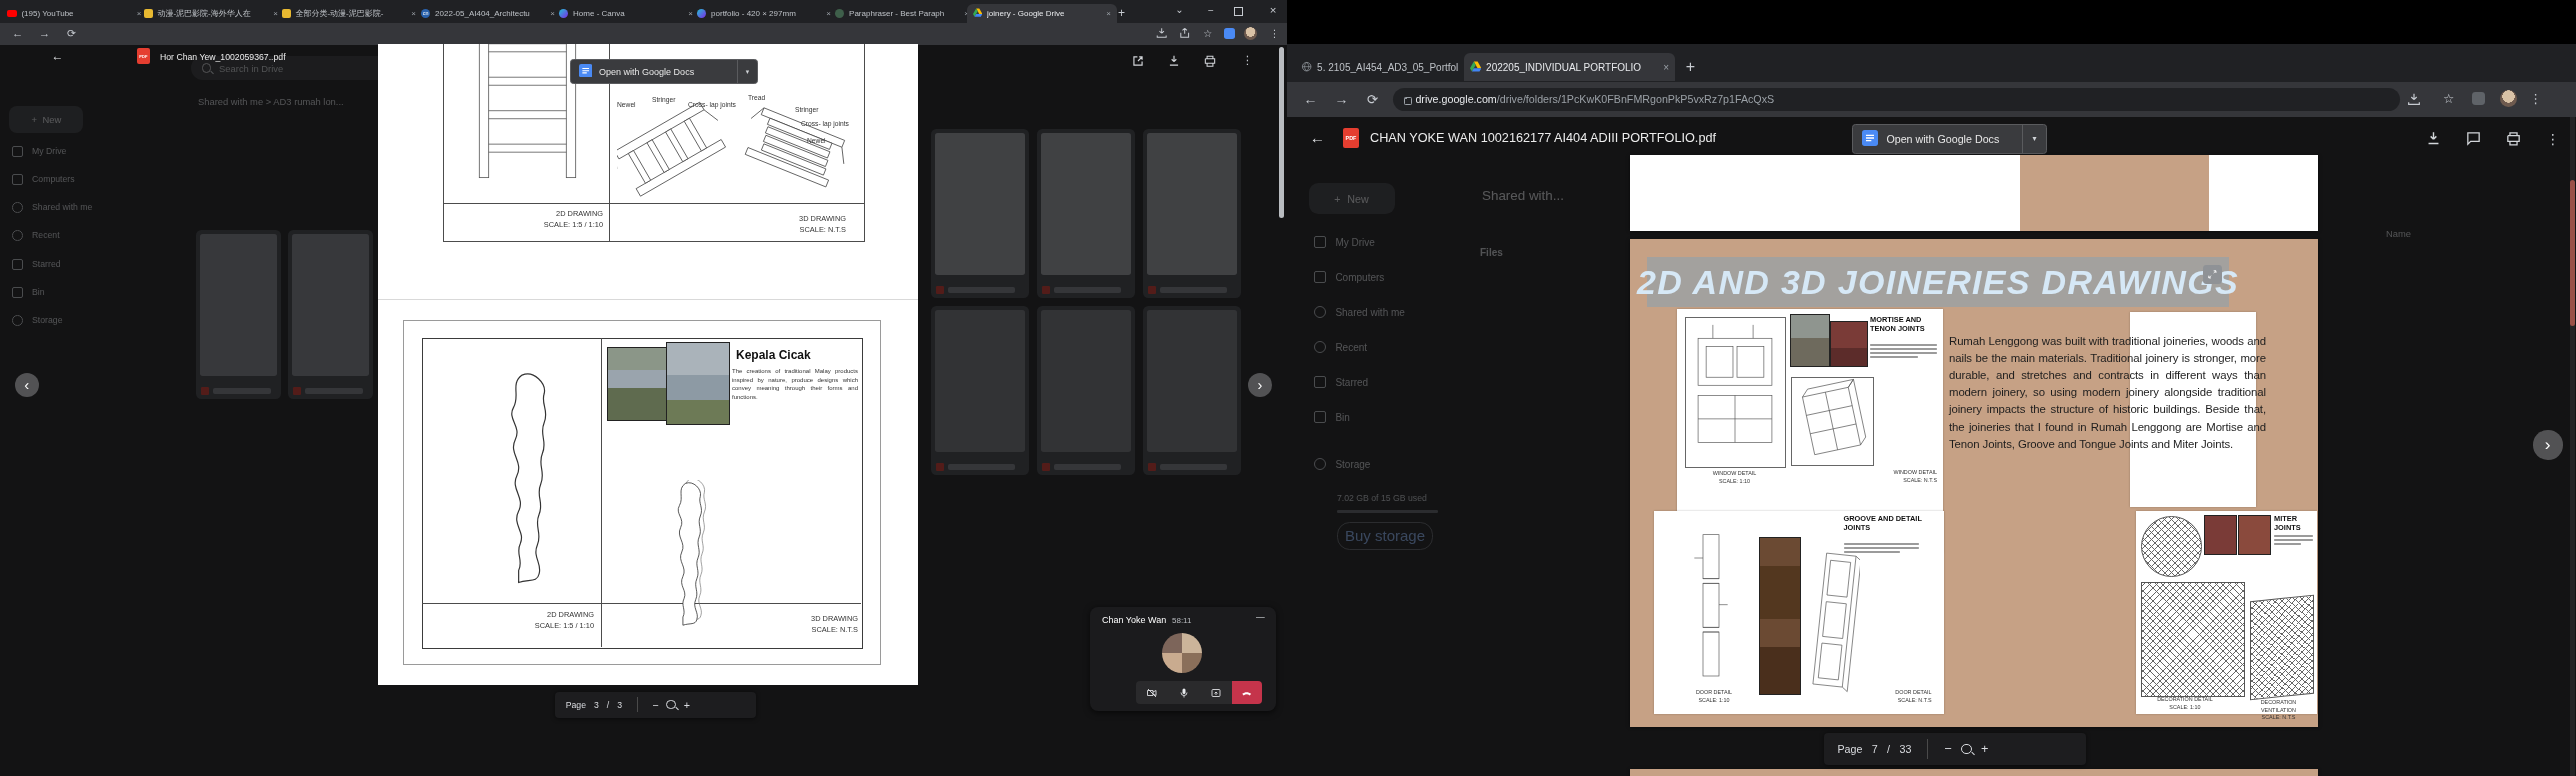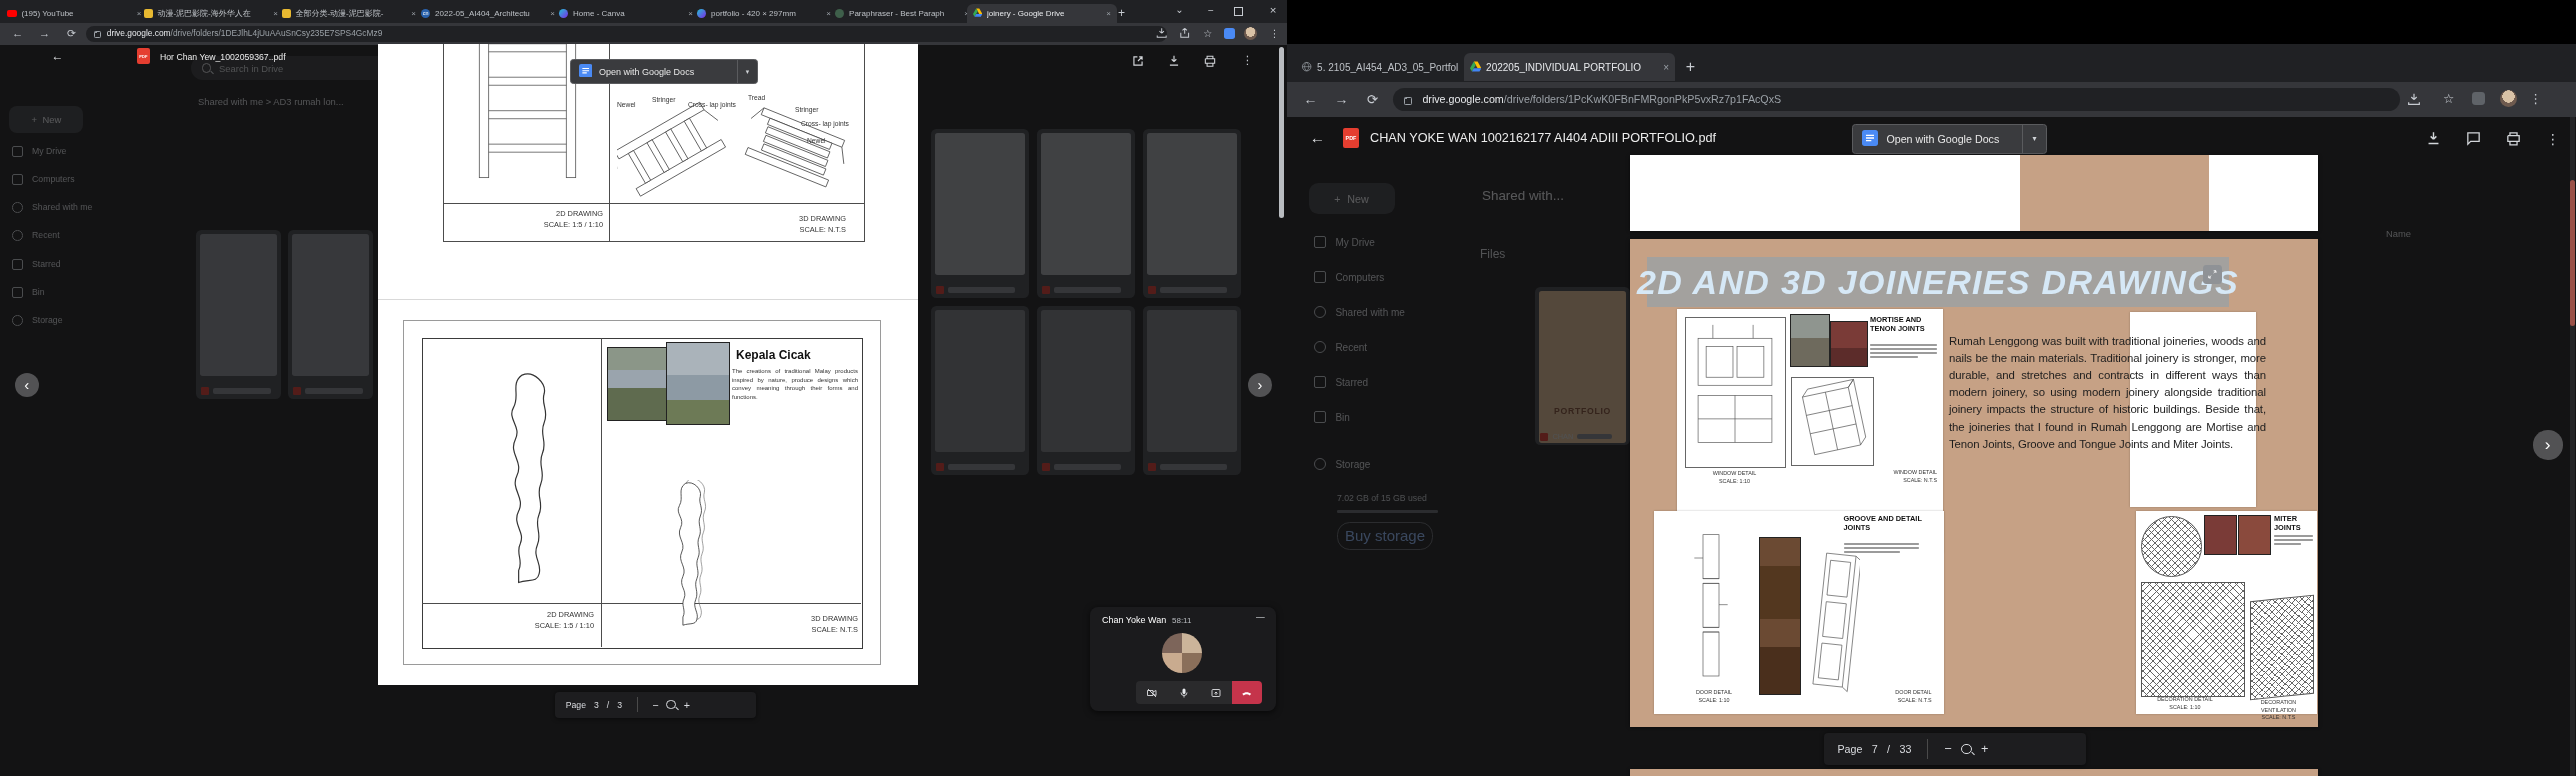--- a/index.html
+++ b/index.html
@@ -116,24 +116,20 @@
     <div class="abs navg" style="left:1170px;top:1.3px;width:19px;height:19px;font-size:10px;line-height:17.4px;">⌄</div>
     <div class="abs navg" style="left:1201px;top:1.3px;width:20px;height:19px;font-size:10px;line-height:19px;">−</div>
     <div class="abs" style="left:1234px;top:6.7px;width:7.4px;height:7.4px;border:1px solid #c7cbd1;"></div>
     <div class="abs navg" style="left:1263px;top:1.3px;width:20px;height:19px;font-size:11.4px;line-height:19px;">×</div>
   </div>
 
   <div class="abs toolbar" style="left:0;top:23px;width:1287px;height:21.5px;">
     <div class="abs navg" style="left:8px;top:1.3px;width:19px;height:19px;font-size:11.4px;line-height:19px;">←</div>
     <div class="abs navg" style="left:35px;top:1.3px;width:19px;height:19px;font-size:11.4px;line-height:19px;">→</div>
     <div class="abs navg" style="left:62px;top:1.3px;width:19px;height:19px;font-size:10.7px;line-height:19px;">⟳</div>
-    <div class="omni" style="left:86px;top:2.7px;width:1065px;height:16px;border-radius:8.7px;font-size:8.4px;padding:0 8px;gap:5.4px;">
-      <span class="lock" style="width:5.4px;height:4.7px;margin-top:2px;"></span>
-      <span style="position:relative;top:-0.7px;"><span>drive.google.com</span><span class="urlpath">/drive/folders/1DEJlhL4jUuAAuSnCsy235E7SPS4GcMz9</span></span>
-    </div>
     <div class="hdric" style="left:1155px;top:3.4px;">
       <svg viewBox="0 0 24 24" width="13.4" height="13.4">
             <path d="M12 4v9m0 0l-4-4m4 4l4-4M4 17v3h16v-3" stroke="#c7cbd1" stroke-width="1.8" fill="none"></path>
           </svg>
     </div>
     <div class="hdric" style="left:1178px;top:3.4px;">
       <svg viewBox="0 0 24 24" width="13.4" height="13.4">
             <path d="M12 14V4m0 0L8 8m4-4l4 4M5 12v8h14v-8" stroke="#c7cbd1" stroke-width="1.8" fill="none"></path>
           </svg>
     </div>
@@ -424,21 +420,21 @@
       <span class="t">202205_INDIVIDUAL PORTFOLIO</span>
       <span class="x">×</span>
     </div>
     <div class="abs navg" style="left:390px;top:9.4px;width:27px;height:28px;font-size:16px;line-height:28px;">+</div>
   </div>
 
   <div class="abs toolbar" style="left:0;top:82px;width:1289px;height:35px;">
     <div class="abs navg" style="left:12px;top:6.7px;width:23px;height:21.5px;font-size:14px;line-height:21.5px;">←</div>
     <div class="abs navg" style="left:43px;top:6.7px;width:23px;height:21.5px;font-size:14px;line-height:21.5px;">→</div>
     <div class="abs navg" style="left:74px;top:6.7px;width:23px;height:21.5px;font-size:13.4px;line-height:21.5px;">⟳</div>
-    <div class="omni" style="left:106px;top:6px;width:986px;height:23px;border-radius:11.4px;font-size:10.7px;padding:0 10.7px;gap:10px;">
+    <div class="omni" style="left:106px;top:6px;width:986px;height:23px;border-radius:11.4px;font-size:10.7px;padding:0 10.7px;gap:3px;">
       <span class="lock" style="width:6.7px;height:6px;margin-top:2.7px;"></span>
       <span style="position:relative;top:-0.7px;"><span>drive.google.com</span><span class="urlpath">/drive/folders/1PcKwK0FBnFMRgonPkP5vxRz7p1FAcQxS</span></span>
     </div>
     <div class="hdric" style="left:1119px;top:8.7px;"><svg viewBox="0 0 24 24" width="16" height="16">
             <path d="M12 4v9m0 0l-4-4m4 4l4-4M4 17v3h16v-3" stroke="#c7cbd1" stroke-width="1.8" fill="none"></path>
           </svg></div>
     <div class="abs navg" style="left:1151px;top:6.7px;width:21.5px;height:21.5px;font-size:12.7px;line-height:21.5px;">☆</div>
     <div class="abs" style="left:1185px;top:10px;width:13.4px;height:13.4px;background:#5f6368;border-radius:3.4px;"></div>
     <div class="abs" style="left:1213px;top:8px;width:17.4px;height:17.4px;border-radius:50%;background:radial-gradient(circle at 50% 38%,#d9c2a6 45%,#6e5a4e 46% 100%);"></div>
     <div class="abs navg" style="left:1240px;top:6.7px;width:17.4px;height:21.5px;font-size:12.7px;line-height:21.5px;">⋮</div>
@@ -476,32 +472,22 @@
             <span>Bin</span>
           </div>
       <div class="sideitem" style="left:27px;top:341px;font-size:10px;">
             <span class="sq" style="width:10px;height:10px;border-radius:50%;"></span>
             <span>Storage</span>
           </div>
       <div class="abs" style="left:50px;top:376px;font-size:8.7px;color:#c7cbd0;">7.02 GB of 15 GB used</div>
       <div class="abs" style="left:50px;top:393px;width:101px;height:2.7px;background:#5f6368;border-radius:1.3px;"></div>
       <div class="abs" style="left:50px;top:405px;width:94px;height:25.5px;border:0.7px solid #5f6368;border-radius:12.7px;color:#8ab4f8;font-size:15px;display:flex;align-items:center;justify-content:center;">Buy storage</div>
       <div class="abs" style="left:195px;top:71px;font-size:13.4px;color:#e5e7ea;">Shared with...</div>
-      <div class="abs" style="left:193px;top:130px;font-size:12px;color:#d5d8dc;">Files</div>
+      <div class="abs" style="left:193px;top:130px;font-size:10px;color:#d5d8dc;font-weight:bold;">Files</div>
       <div class="abs" style="left:1099px;top:111px;font-size:9.4px;color:#d5d8dc;">Name</div>
-      <div class="card" style="left:248px;top:170px;width:95px;height:158px;">
-        <div class="cimg" style="height:125px;background:#dcb98f;display:flex;align-items:flex-end;justify-content:center;color:#7a452c;font-weight:bold;font-size:8.7px;letter-spacing:0.7px;padding-bottom:27px;">
-              <span>PORTFOLIO</span>
-            </div>
-        <div class="crow">
-              <span class="redchip"></span>
-              <span style="font-size:7.4px;color:#cfd2d6;">CHAN</span>
-              <span class="namebar" style="width:35px;"></span>
-            </div>
-      </div>
     </div>
 
     <div class="abs navg" style="left:19px;top:9.4px;width:23px;height:23px;font-size:15.4px;line-height:23px;color:#e8eaed;">←</div>
     <div class="pdfbadge abs" style="left:56px;top:10.7px;width:16px;height:20px;font-size:5.4px;">PDF</div>
     <div class="abs" style="left:83px;top:14px;font-size:12.7px;color:#ececec;">CHAN YOKE WAN 1002162177 AI404 ADIII PORTFOLIO.pdf</div>
     <div class="openwith" style="left:565px;top:6.7px;width:193px;height:28px;font-size:10.7px;">
       <span class="fav" style="margin:0 8px 0 9.4px;">
         <svg width="16" height="16" viewBox="0 0 24 24">
               <rect width="24" height="24" rx="4" fill="#4a8af4"></rect>
               <path d="M6 8h12M6 12h12M6 16h8" stroke="#fff" stroke-width="2"></path>

